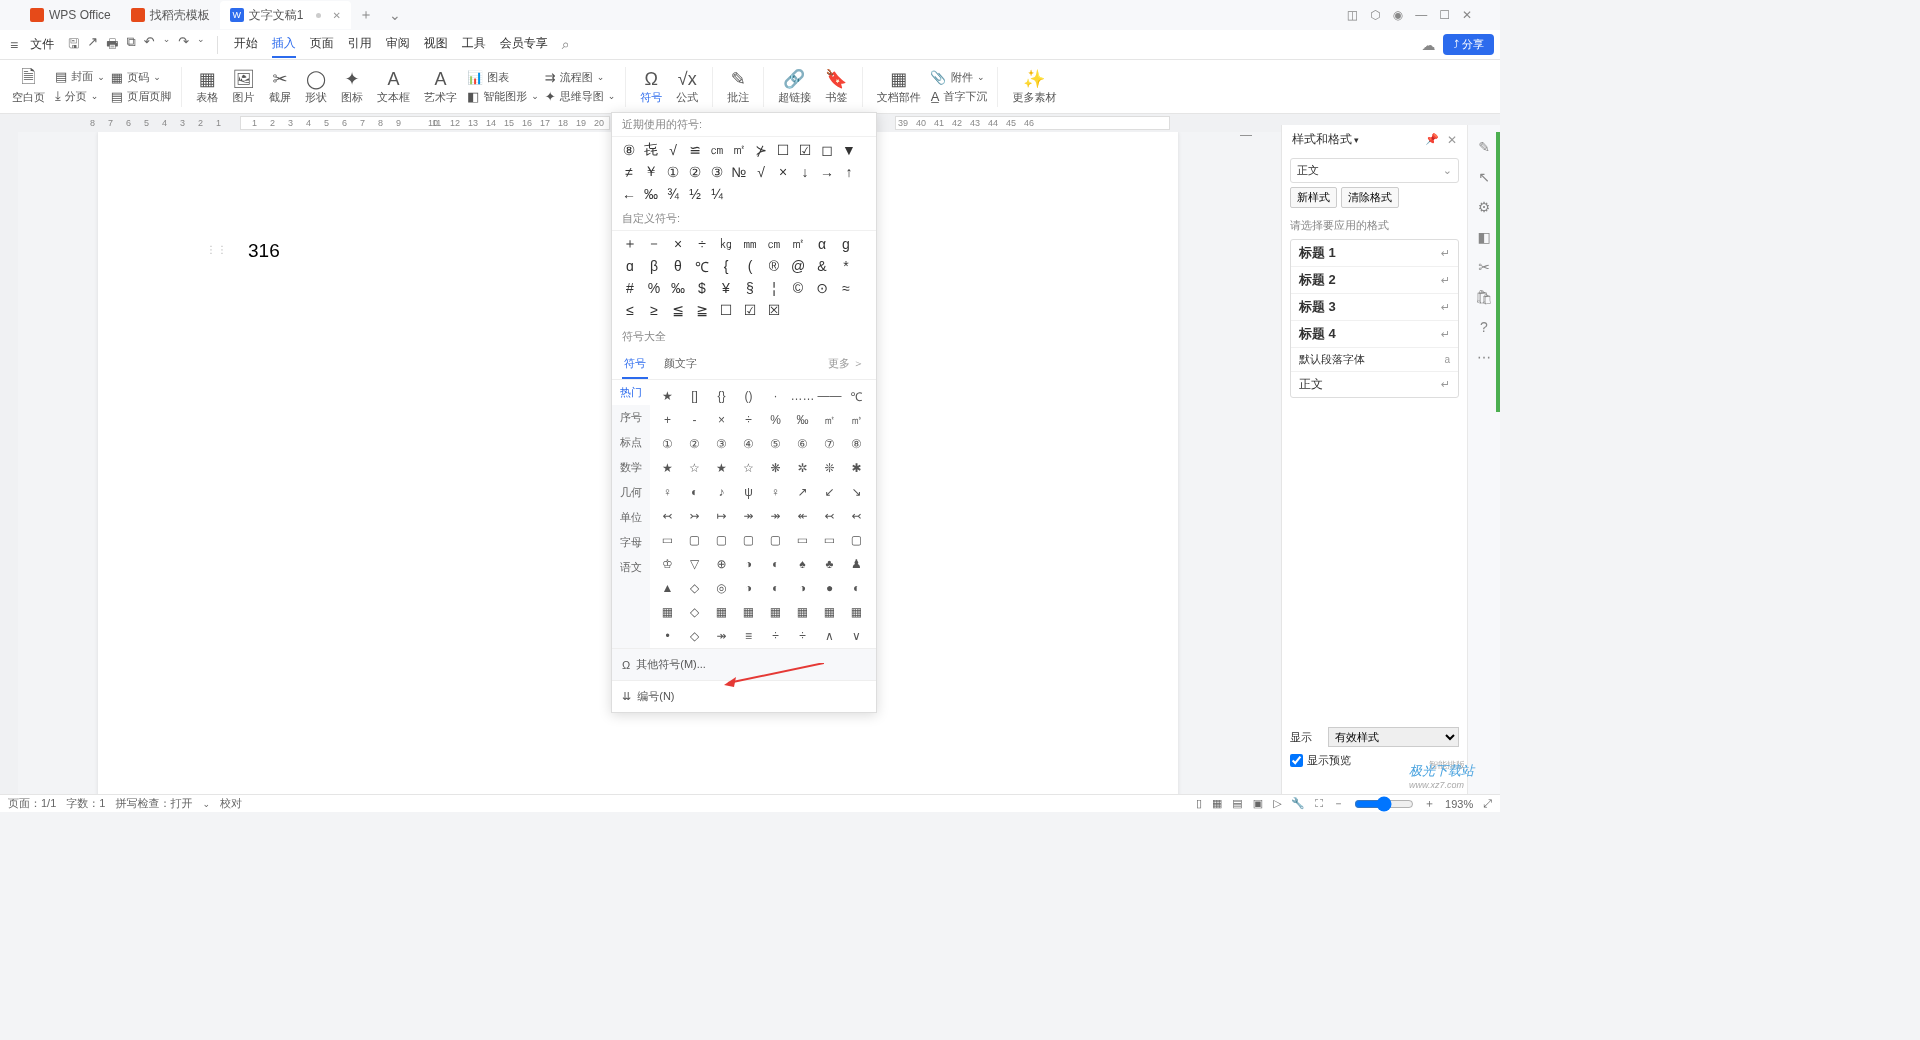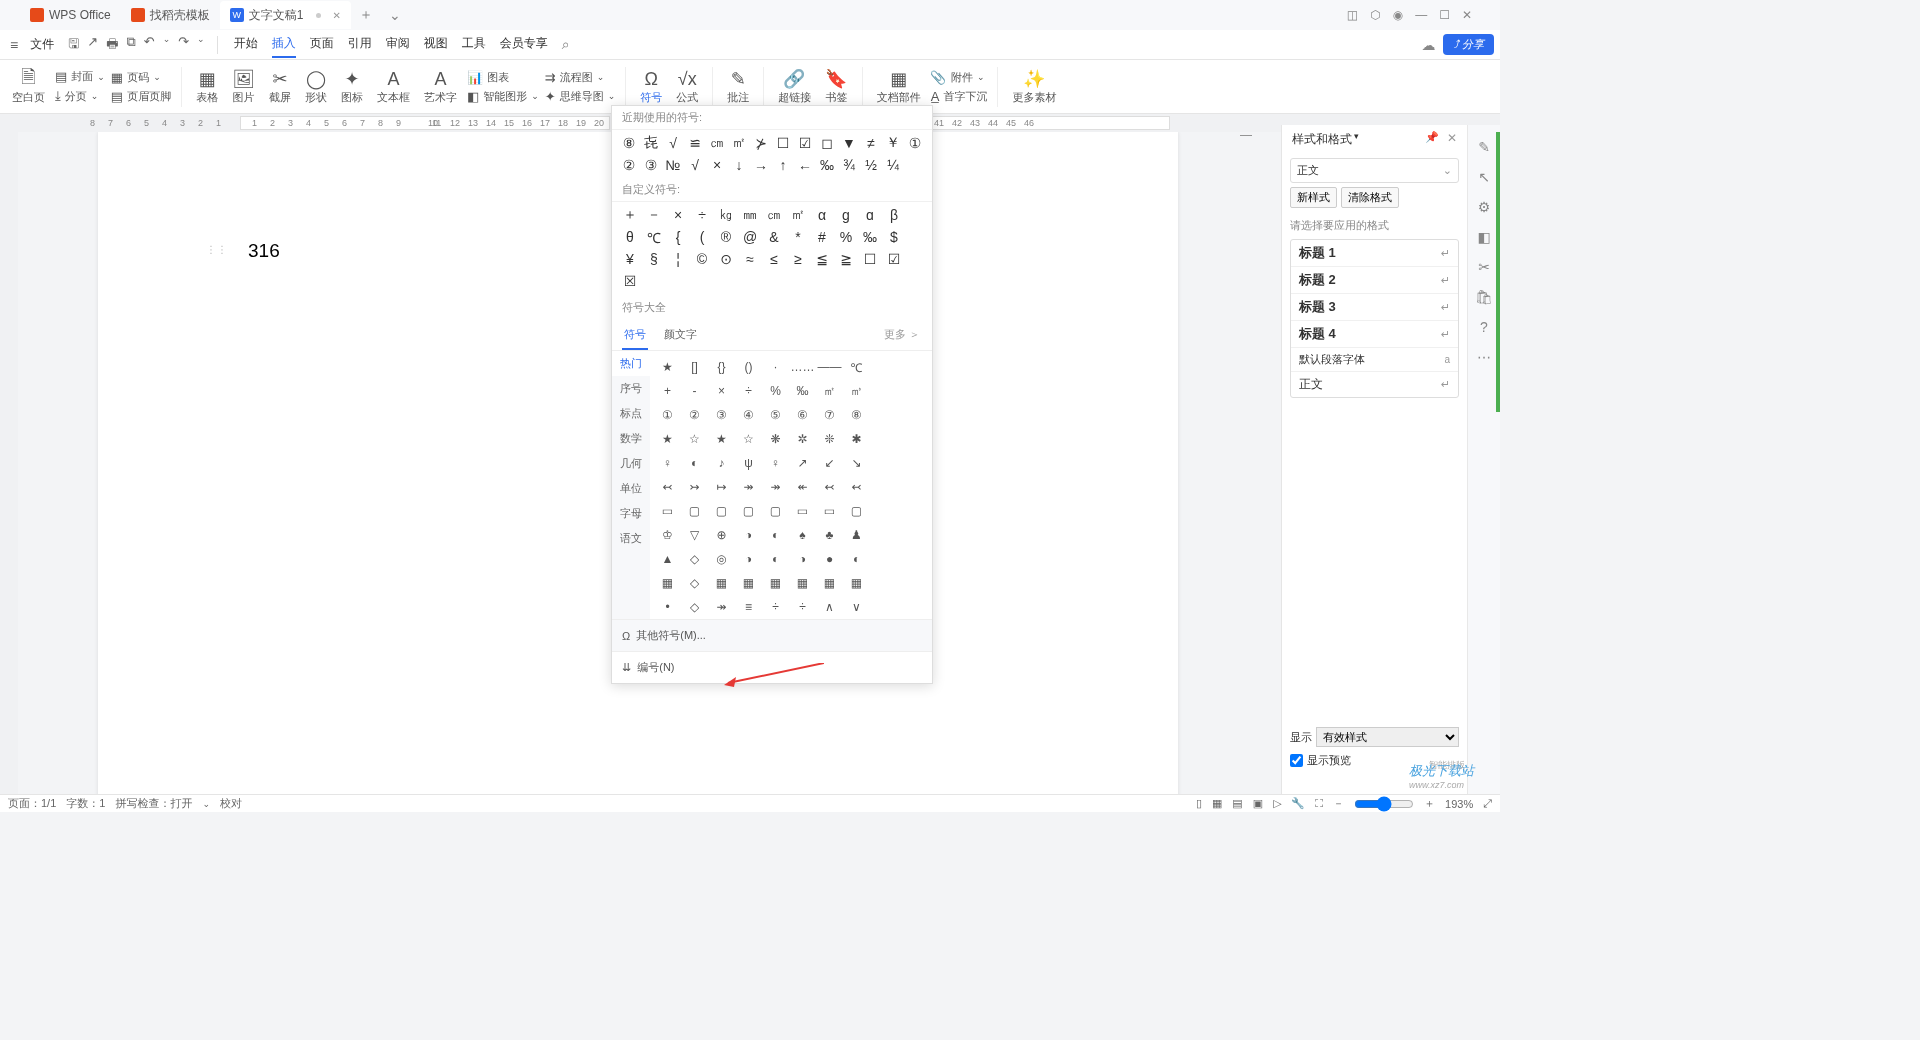--- a/index.html
+++ b/index.html
@@ -20,79 +20,79 @@
 .file-btn{padding:0 6px;color:#333;}
 .qat{display:flex;gap:8px;padding:0 6px;color:#666;font-size:13px;}
 .qat span{cursor:pointer;}
 .divider-v{width:1px;height:18px;background:#e0e0e0;margin:0 4px;}
 .menutabs{display:flex;gap:14px;margin-left:10px;}
 .menutabs span{color:#333;padding:4px 0;}
 .menutabs span.active{color:#2c6bed;border-bottom:2px solid #2c6bed;}
 .search-ic{margin-left:12px;color:#888;font-size:14px;}
 .menu-right{margin-left:auto;display:flex;gap:8px;align-items:center;}
 .cloud-ic{color:#888;font-size:14px;}
-.share-btn{background:#2c6bed;color:#fff;padding:3px 10px;border-radius:4px;font-size:11px;font-style:italic;}
+.share-btn{background:#2c6bed;color:#fff;padding:3px 10px;border-radius:4px;font-size:11px;}
 .ribbon{height:54px;background:#fff;display:flex;align-items:center;padding:4px 8px;gap:6px;border-bottom:1px solid #e5e5e5;}
 .rgroup{display:flex;flex-direction:column;align-items:center;gap:0;font-size:11px;color:#555;padding:0 4px;}
 .rgroup .ic{font-size:18px;color:#555;height:22px;display:flex;align-items:center;}
 .rgroup.active .lbl{color:#2c6bed;}
 .rmini{display:flex;align-items:center;gap:4px;font-size:11px;color:#555;white-space:nowrap;}
 .rmini .ic{font-size:13px;}
 .rcol{display:flex;flex-direction:column;gap:4px;justify-content:center;}
 .rdiv{width:1px;height:40px;background:#eee;margin:0 4px;}
 .ruler{height:18px;background:#f0f1f3;display:flex;align-items:center;position:relative;font-size:9px;color:#999;}
 .ruler-inner{position:absolute;left:90px;right:260px;height:18px;display:flex;align-items:center;}
 .ruler-num{position:absolute;font-size:9px;color:#888;}
 .ruler-white{position:absolute;left:240px;width:370px;height:14px;background:#fff;border:1px solid #ddd;}
 .ruler-white2{position:absolute;left:895px;width:275px;height:14px;background:#fff;border:1px solid #ddd;}
 .workspace{position:absolute;top:132px;bottom:18px;left:0;right:248px;background:#f3f4f6;display:flex;}
 .vruler{width:18px;background:#f0f1f3;}
 .doc-area{flex:1;position:relative;overflow:hidden;}
 .page{position:absolute;left:80px;top:0;width:1080px;height:1400px;background:#fff;box-shadow:0 0 4px rgba(0,0,0,.1);}
 .page-margin{position:absolute;left:150px;top:108px;}
 .page-margin .drag{position:absolute;left:-42px;top:4px;color:#bbb;font-size:10px;letter-spacing:1px;}
 .page-text{font-size:19px;color:#000;}
-.symbol-panel{position:absolute;left:611px;top:105px;width:322px;background:#fff;border:1px solid #ddd;box-shadow:0 2px 12px rgba(0,0,0,.15);z-index:10;}
+.symbol-panel{position:absolute;left:611px;top:112px;width:266px;background:#fff;border:1px solid #ddd;box-shadow:0 2px 12px rgba(0,0,0,.15);z-index:10;}
 .sym-sec{padding:4px 10px;font-size:11px;color:#888;border-bottom:1px solid #f0f0f0;}
 .sym-grid{display:flex;flex-wrap:wrap;padding:2px 6px;}
 .sym-cell{width:22px;height:22px;display:flex;align-items:center;justify-content:center;font-size:14px;color:#333;cursor:pointer;}
 .sym-grid.wide .sym-cell{width:24px;}
 .sym-full{padding:6px 10px;font-size:11px;color:#888;}
 .sym-tabs{display:flex;padding:0 10px;gap:14px;border-bottom:1px solid #eee;font-size:11px;}
 .sym-tabs span{padding:6px 2px;color:#666;}
 .sym-tabs span.active{color:#2c6bed;border-bottom:2px solid #2c6bed;}
 .sym-tabs .more{margin-left:auto;color:#999;}
 .sym-body{display:flex;height:268px;}
 .sym-cats{width:38px;background:#f7f8fa;font-size:11px;}
 .sym-cats div{padding:5px 0;text-align:center;color:#666;cursor:pointer;}
 .sym-cats div.active{background:#fff;color:#2c6bed;}
 .sym-main{flex:1;overflow-y:auto;padding:4px;}
 .sym-row{display:flex;}
 .sym-row .sc{width:27px;height:24px;display:flex;align-items:center;justify-content:center;font-size:12px;color:#555;cursor:pointer;}
 .sym-footer{padding:8px 10px;font-size:11px;color:#555;display:flex;align-items:center;gap:6px;border-top:1px solid #eee;}
 .sym-footer.first{background:#f7f8fa;}
 .arrow-line{position:absolute;left:724px;top:663px;width:100px;height:24px;z-index:11;pointer-events:none;}
 .styles-panel{position:absolute;right:33px;top:125px;width:186px;bottom:18px;background:#fff;border-left:1px solid #e5e5e5;}
-.sp-head{display:flex;padding:6px 10px;font-size:12px;color:#333;}
+.sp-head{display:flex;align-items:center;padding:6px 10px;font-size:12px;color:#333;}
 .sp-head .pin{margin-left:auto;color:#999;font-size:11px;margin-right:8px;}
 .sp-head .x{color:#999;font-size:12px;}
 .sp-select{margin:4px 8px;border:1px solid #ddd;padding:4px 6px;font-size:11px;display:flex;justify-content:space-between;align-items:center;border-radius:3px;}
 .sp-btns{display:flex;gap:4px;padding:0 8px 6px;}
 .sp-btns button{font-size:11px;padding:2px 6px;border:1px solid #ccc;background:#f8f8f8;border-radius:2px;}
 .sp-lbl{padding:4px 8px;font-size:11px;color:#888;}
 .sp-list{border:1px solid #ddd;margin:2px 8px;border-radius:3px;}
 .sp-item{display:flex;justify-content:space-between;align-items:center;padding:4px 8px;border-bottom:1px solid #f0f0f0;}
 .sp-item:last-child{border-bottom:none;}
 .sp-item .nm{font-size:13px;font-weight:bold;color:#333;}
 .sp-item .ar{color:#999;font-size:11px;}
 .sp-item.small .nm{font-size:11px;font-weight:normal;}
 .sp-item.small .ar{font-size:10px;}
 .sp-item.normal .nm{font-size:12px;font-weight:normal;}
 .sp-bottom{position:absolute;bottom:20px;left:0;right:0;padding:6px 8px;font-size:11px;}
-.sp-bottom .row{display:flex;align-items:center;gap:4px;margin-bottom:6px;justify-content:space-between;}
+.sp-bottom .row{display:flex;align-items:center;gap:16px;margin-bottom:6px;justify-content:space-between;}
 .sp-bottom select{flex:1;font-size:11px;padding:2px;border:1px solid #ccc;}
 .sp-bottom .cb{display:flex;align-items:center;gap:4px;}
 .sp-bottom .smart{position:absolute;right:2px;bottom:2px;font-size:9px;color:#aaa;}
 .right-tools{position:absolute;right:0;top:125px;width:33px;bottom:18px;background:#f7f8fa;border-left:1px solid #e8e8e8;display:flex;flex-direction:column;align-items:center;gap:14px;padding-top:14px;color:#888;font-size:14px;}
 .right-tools span{cursor:pointer;}
 .collapse-btn{position:absolute;right:248px;top:128px;font-size:12px;color:#888;}
 .statusbar{position:absolute;bottom:0;left:0;right:0;height:18px;background:#fff;border-top:1px solid #e5e5e5;display:flex;align-items:center;font-size:11px;color:#666;padding:0 8px;gap:10px;}
 .statusbar .sb-right{margin-left:auto;display:flex;align-items:center;gap:10px;}
 .watermark{position:absolute;right:26px;bottom:22px;font-size:13px;color:#4aa3df;font-style:italic;z-index:5;pointer-events:none;}
 .watermark .sub{font-size:9px;color:#aaa;}

